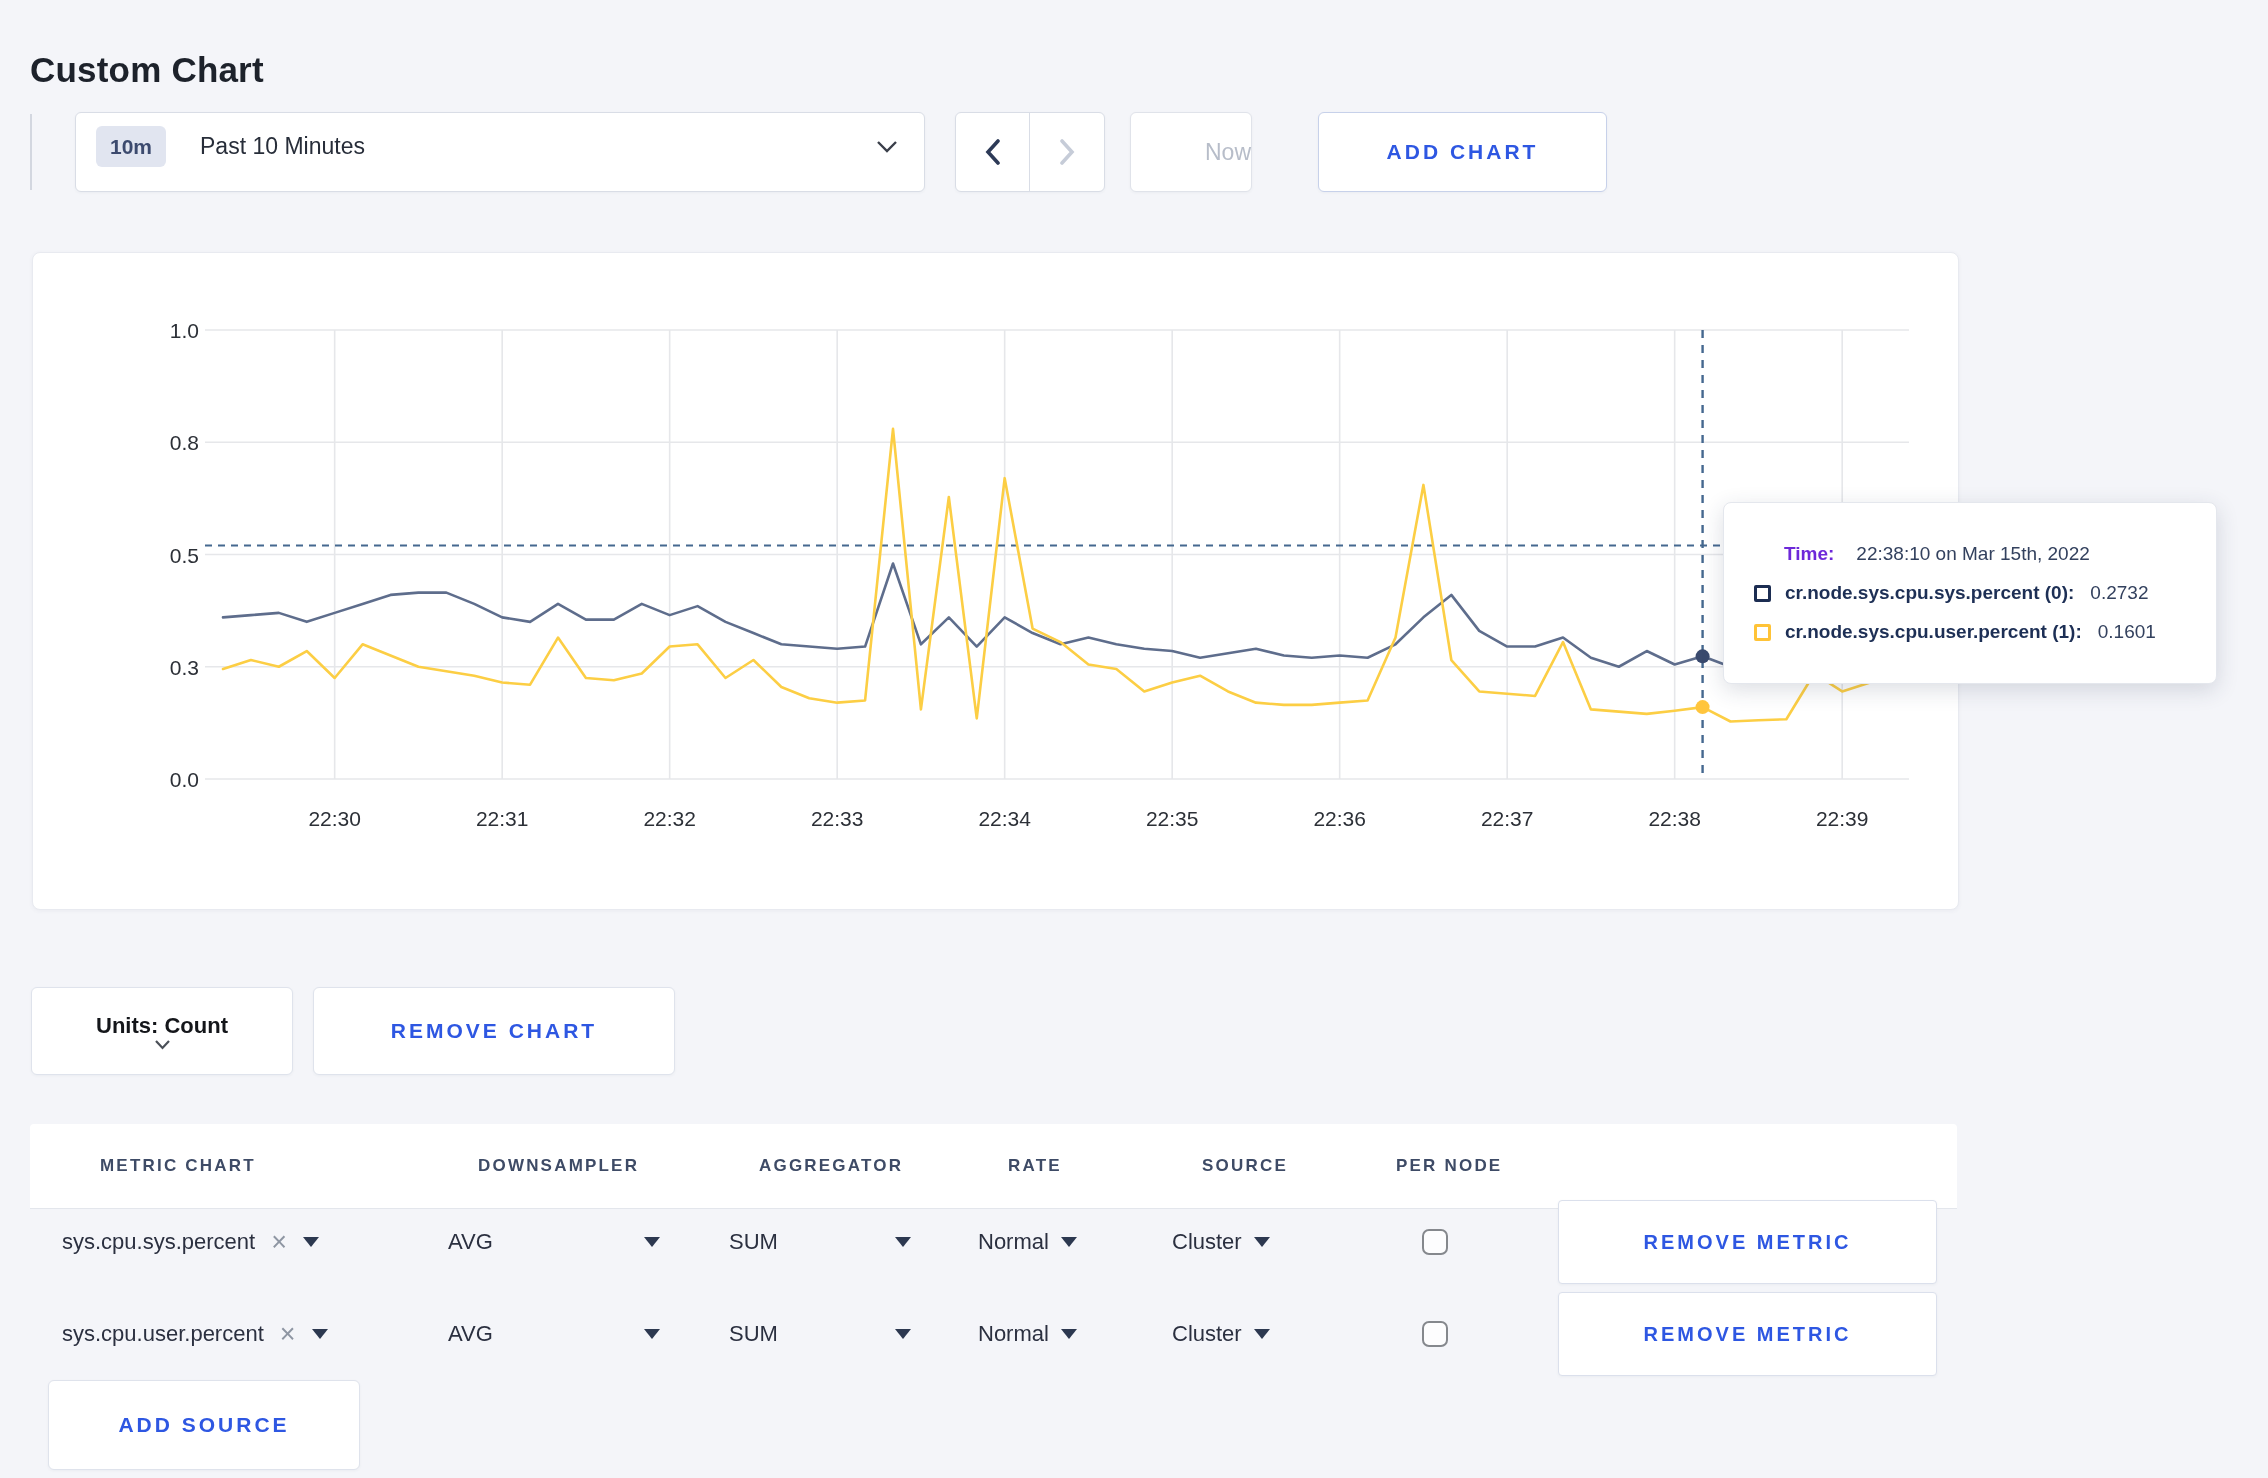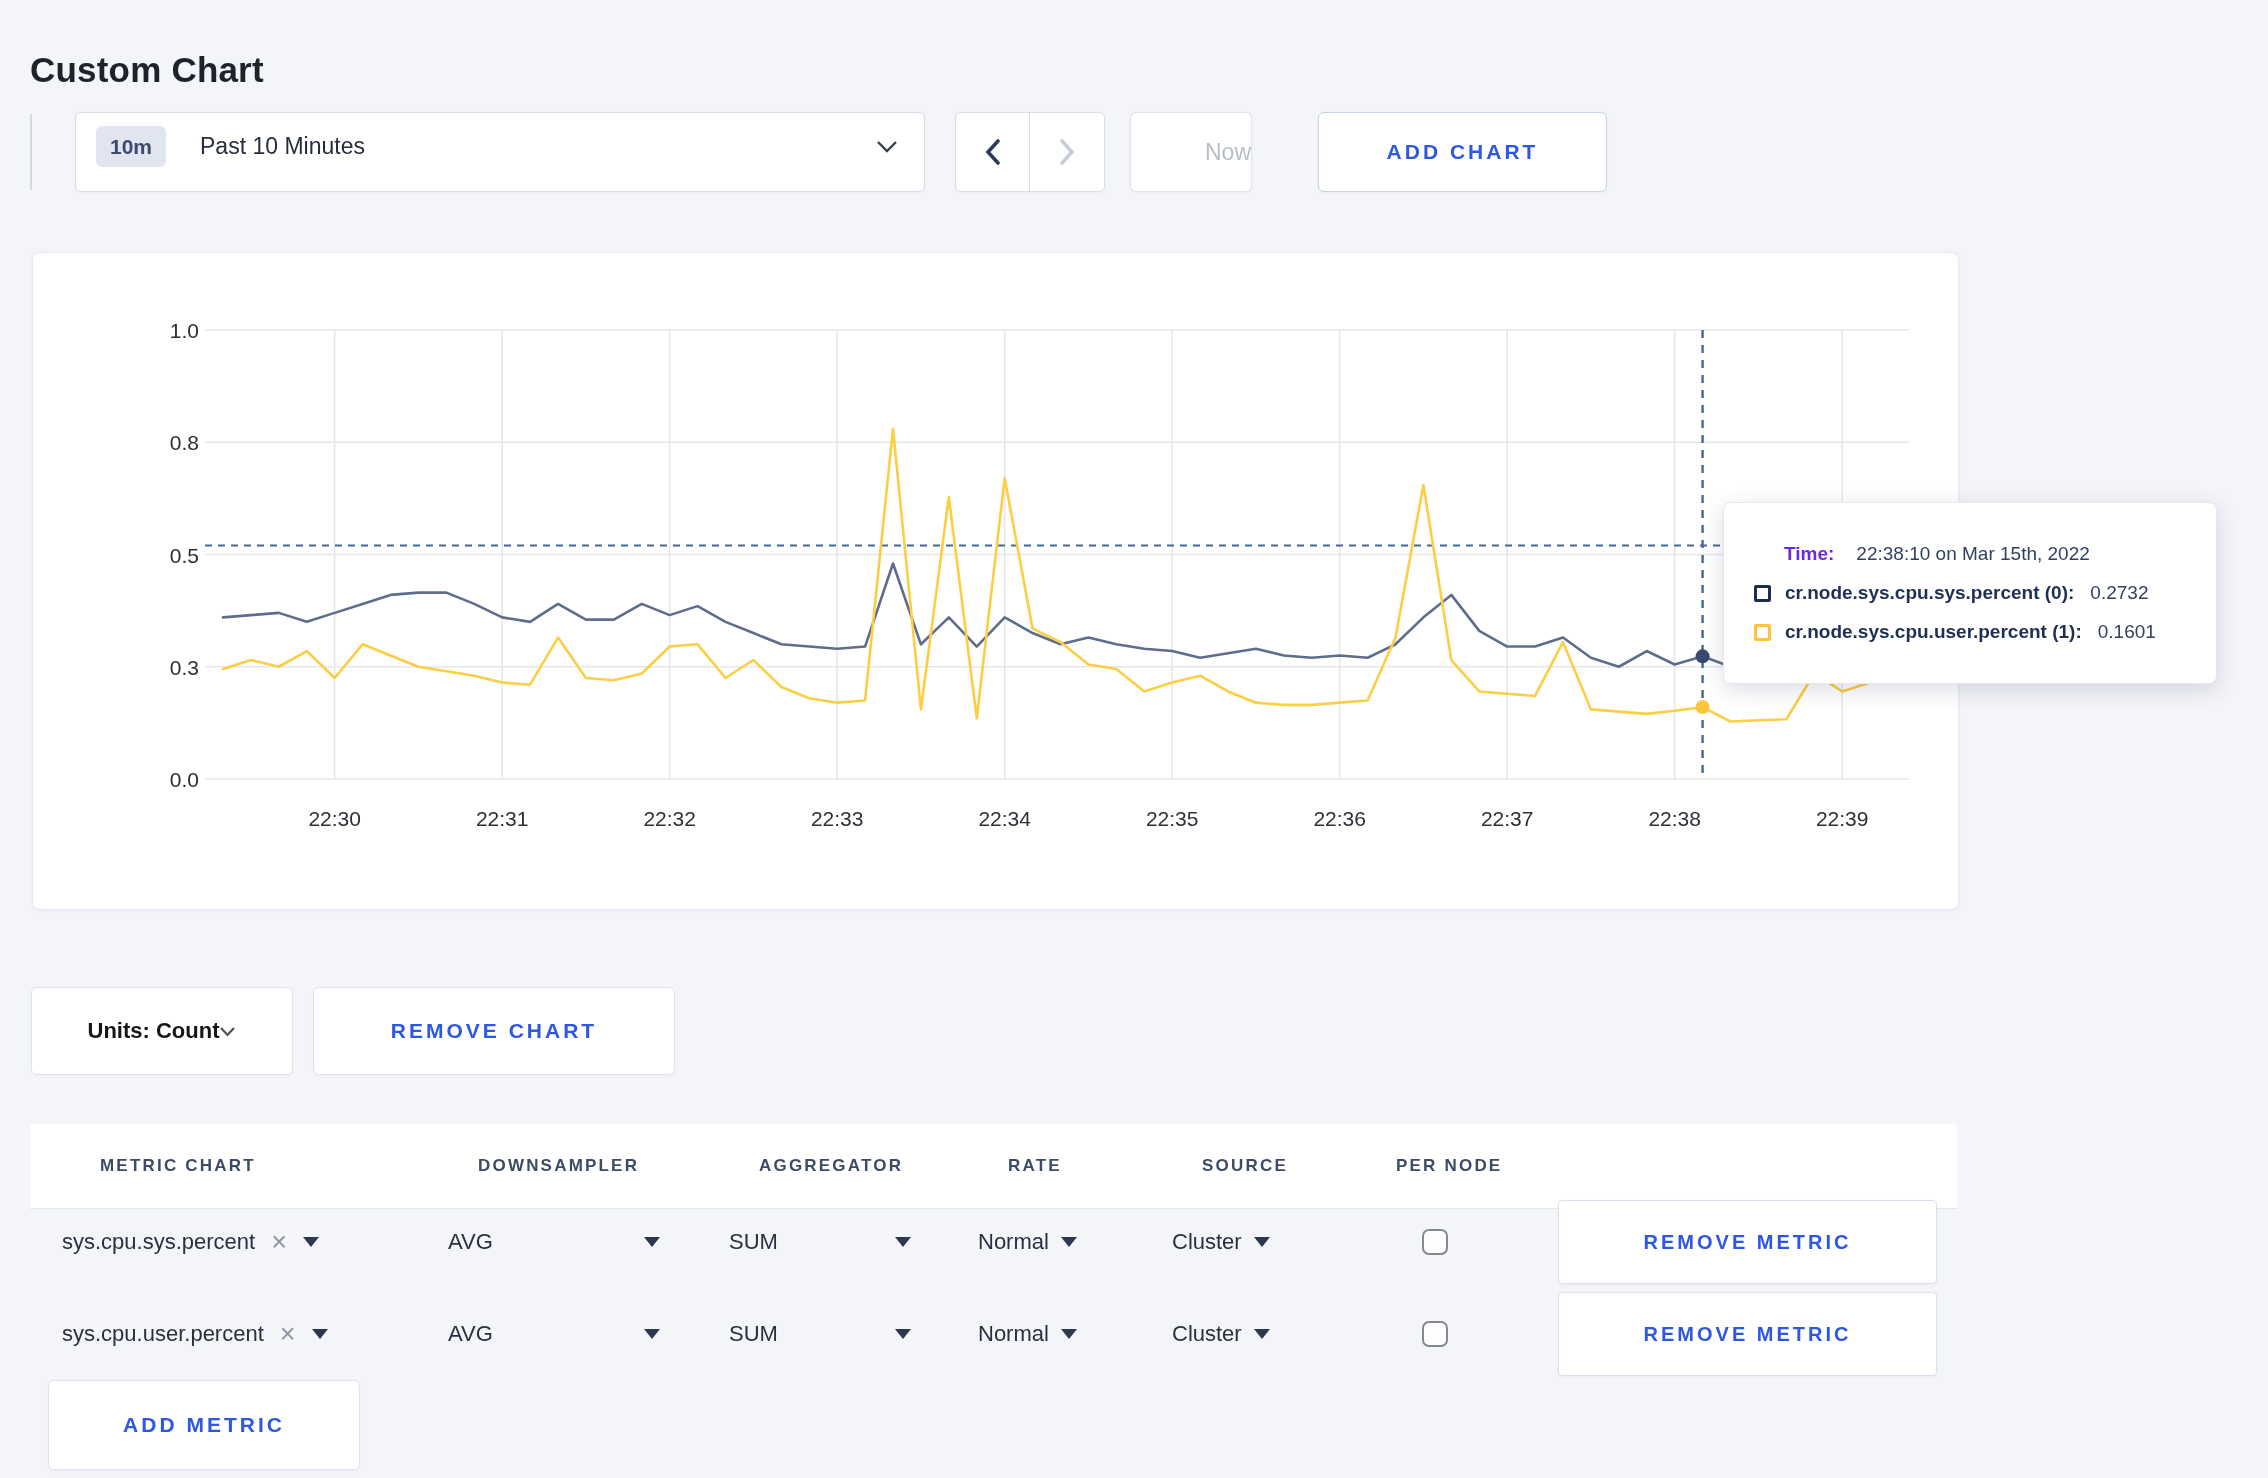--- a/index.html
+++ b/index.html
@@ -46,21 +46,21 @@
   .tt-row{display:flex;align-items:center;font-size:19px;color:#33415e;}
   .tt-time-label{font-weight:700;color:#6d28d9;margin-left:30px;}
   .tt-time-value{margin-left:22px;}
   .tt-swatch{width:17px;height:17px;border-radius:2px;background:#fff;box-sizing:border-box;
              border:3.5px solid #000;margin-right:14px;flex:none;}
   .tt-name{font-weight:700;color:#1d2f55;}
   .tt-value{margin-left:16px;}
 
   
   #units-button{left:31px;top:987px;width:262px;height:88px;justify-content:center;gap:0;
-                font-size:22px;font-weight:700;color:#14161a;border-color:#dfe3ec;cursor:pointer;}
+                font-size:22px;font-weight:700;color:#14161a;border-color:#dfe3ec;cursor:pointer;flex-direction:column;}
   #remove-chart-button{left:313px;top:987px;width:362px;height:88px;border-color:#dfe3ec;}
 
   
   #table-header{left:30px;top:1124px;width:1927px;height:84px;background:#fff;
                 border-bottom:1px solid #e3e6ec;border-radius:4px 4px 0 0;}
   .th{position:absolute;top:0;height:100%;display:flex;align-items:center;
       font-size:17px;font-weight:700;letter-spacing:2.2px;color:#3e4b66;}
 
   .metric-row{position:absolute;left:0;width:2268px;height:84px;}
   .cell{position:absolute;top:0;height:100%;display:flex;align-items:center;font-size:22px;color:#2b3040;}
@@ -186,21 +186,21 @@
   <div id="table-header" class="abs">
       <div class="th" style="left: 70px;">METRIC CHART</div>
       <div class="th" style="left: 448px;">DOWNSAMPLER</div>
       <div class="th" style="left: 729px;">AGGREGATOR</div>
       <div class="th" style="left: 978px;">RATE</div>
       <div class="th" style="left: 1172px;">SOURCE</div>
       <div class="th" style="left: 1366px;">PER NODE</div>
     </div>
 
   <div id="add-metric-button" class="abs panel flexc blue-btn">
-    <span>ADD METRIC</span>
+    <span>ADD SOURCE</span>
   </div>
 
 <div class="metric-row" style="top: 1200px;">
       <div class="cell" style="left: 62px; gap: 16px; align-items: center;">
         <span>sys.cpu.sys.percent</span>
         <span class="clear-x">×</span>
         <span class="caret"></span>
       </div>
       <div class="cell" style="left: 448px; width: 212px; justify-content: space-between;">
         <span>AVG</span>

